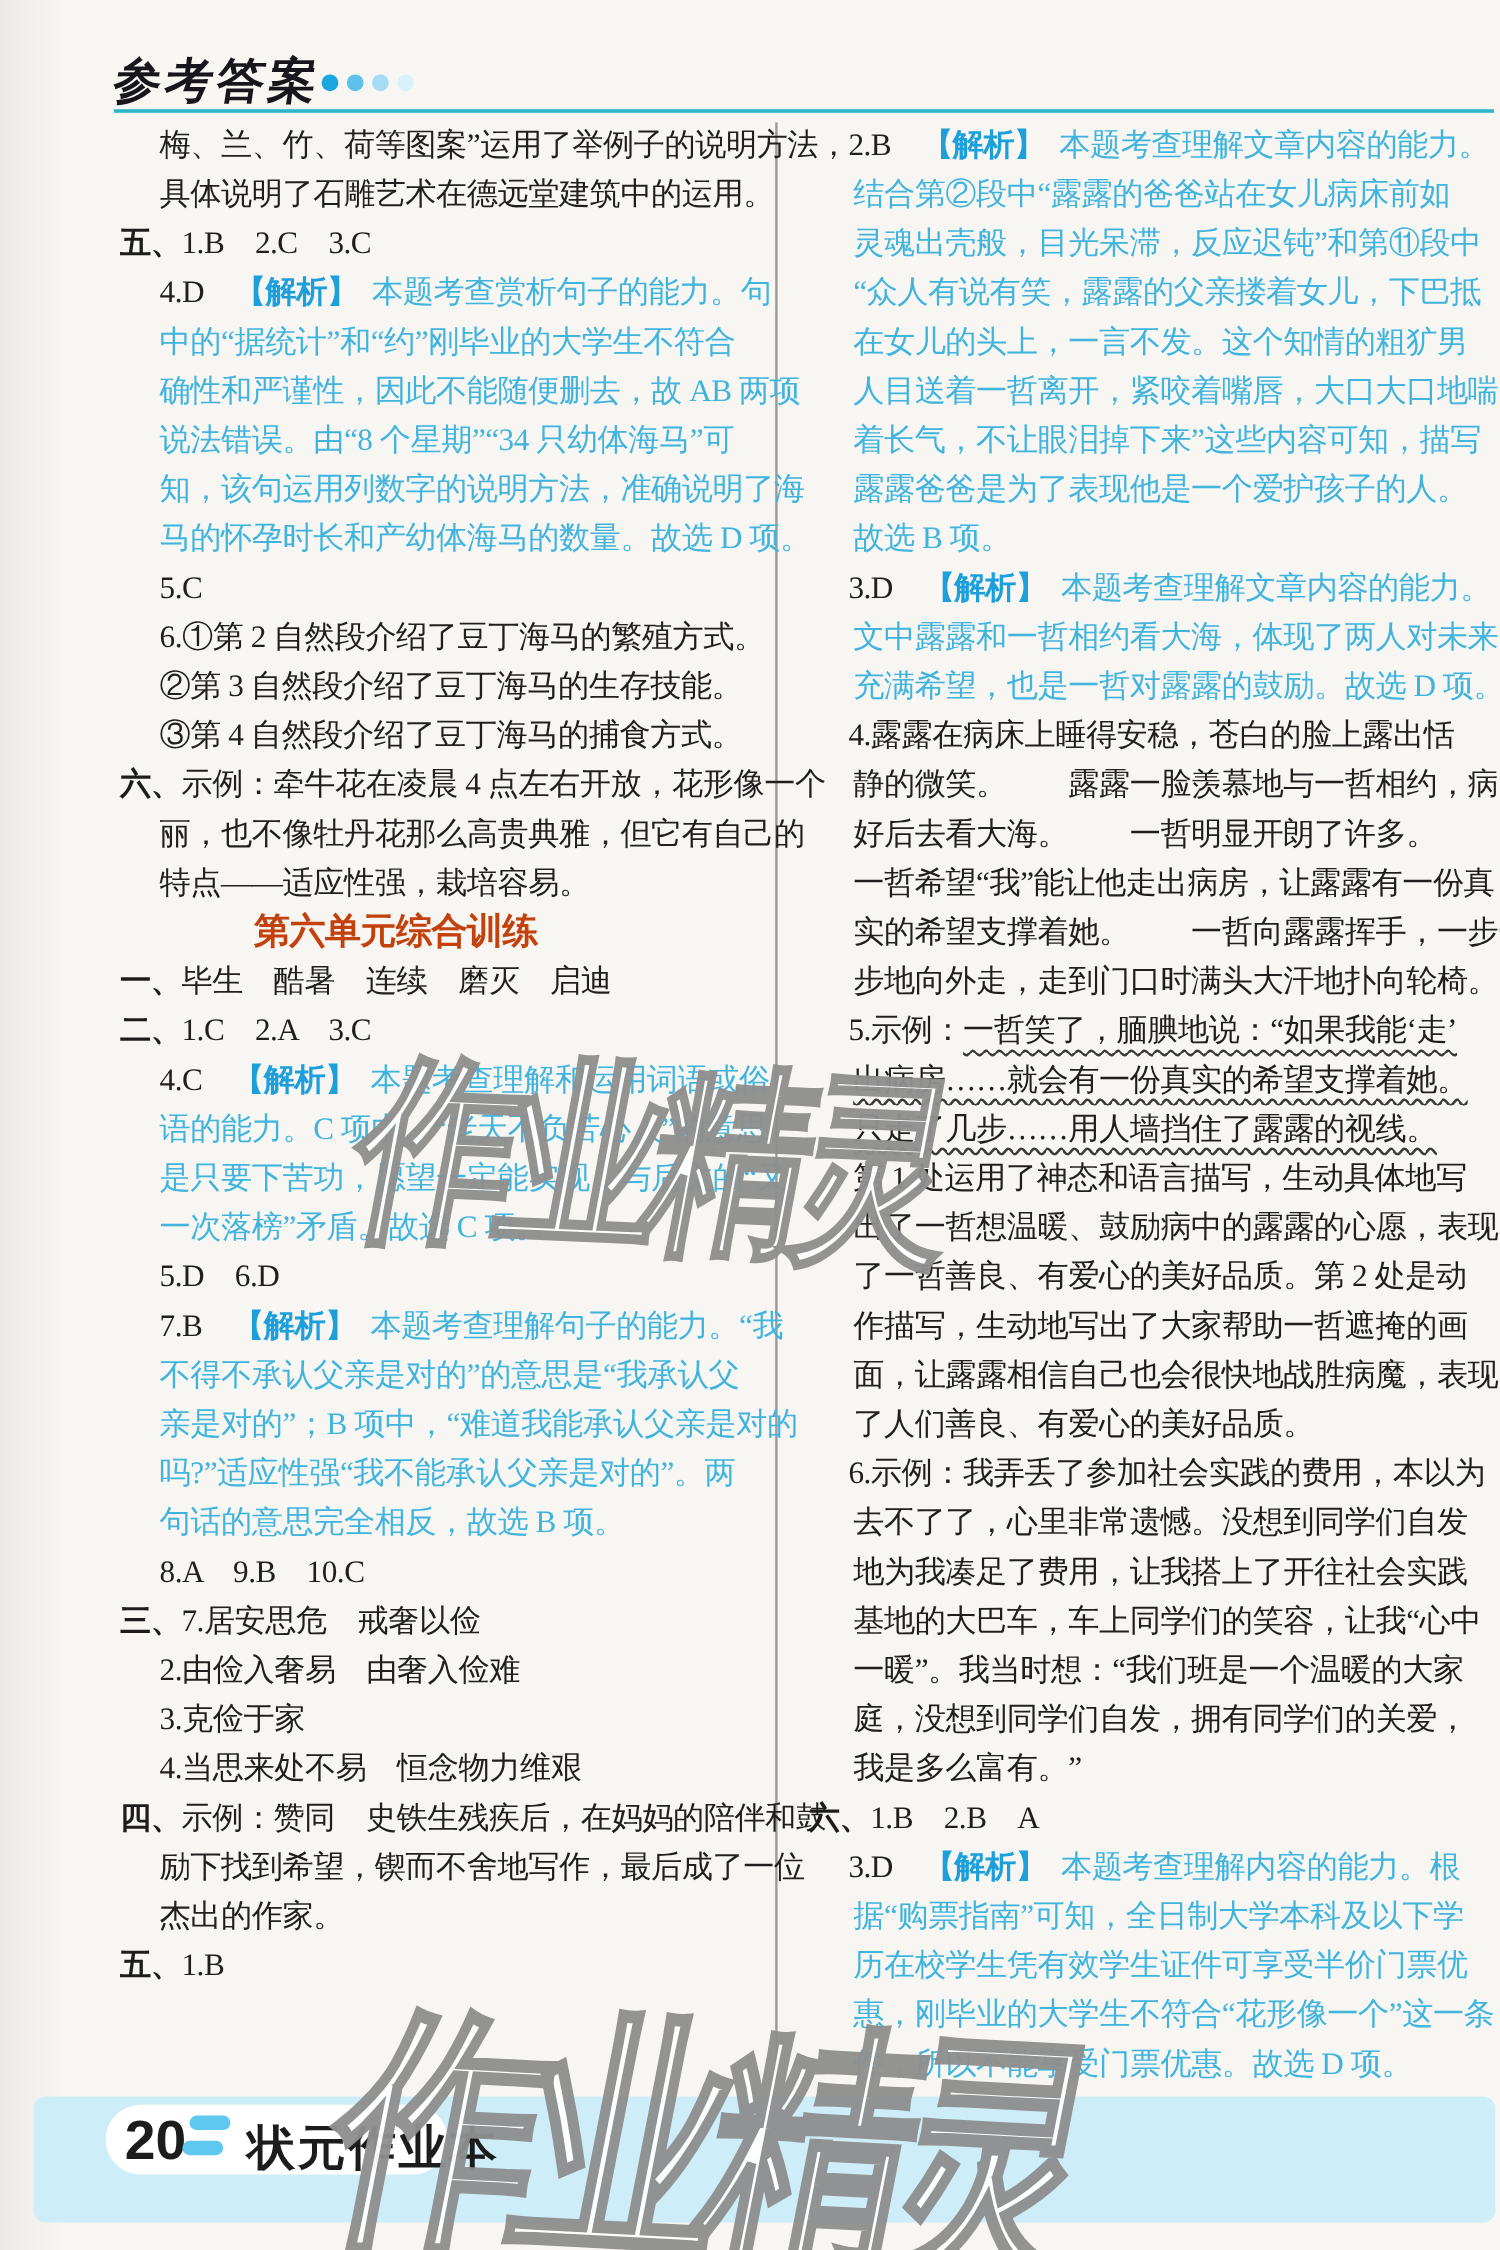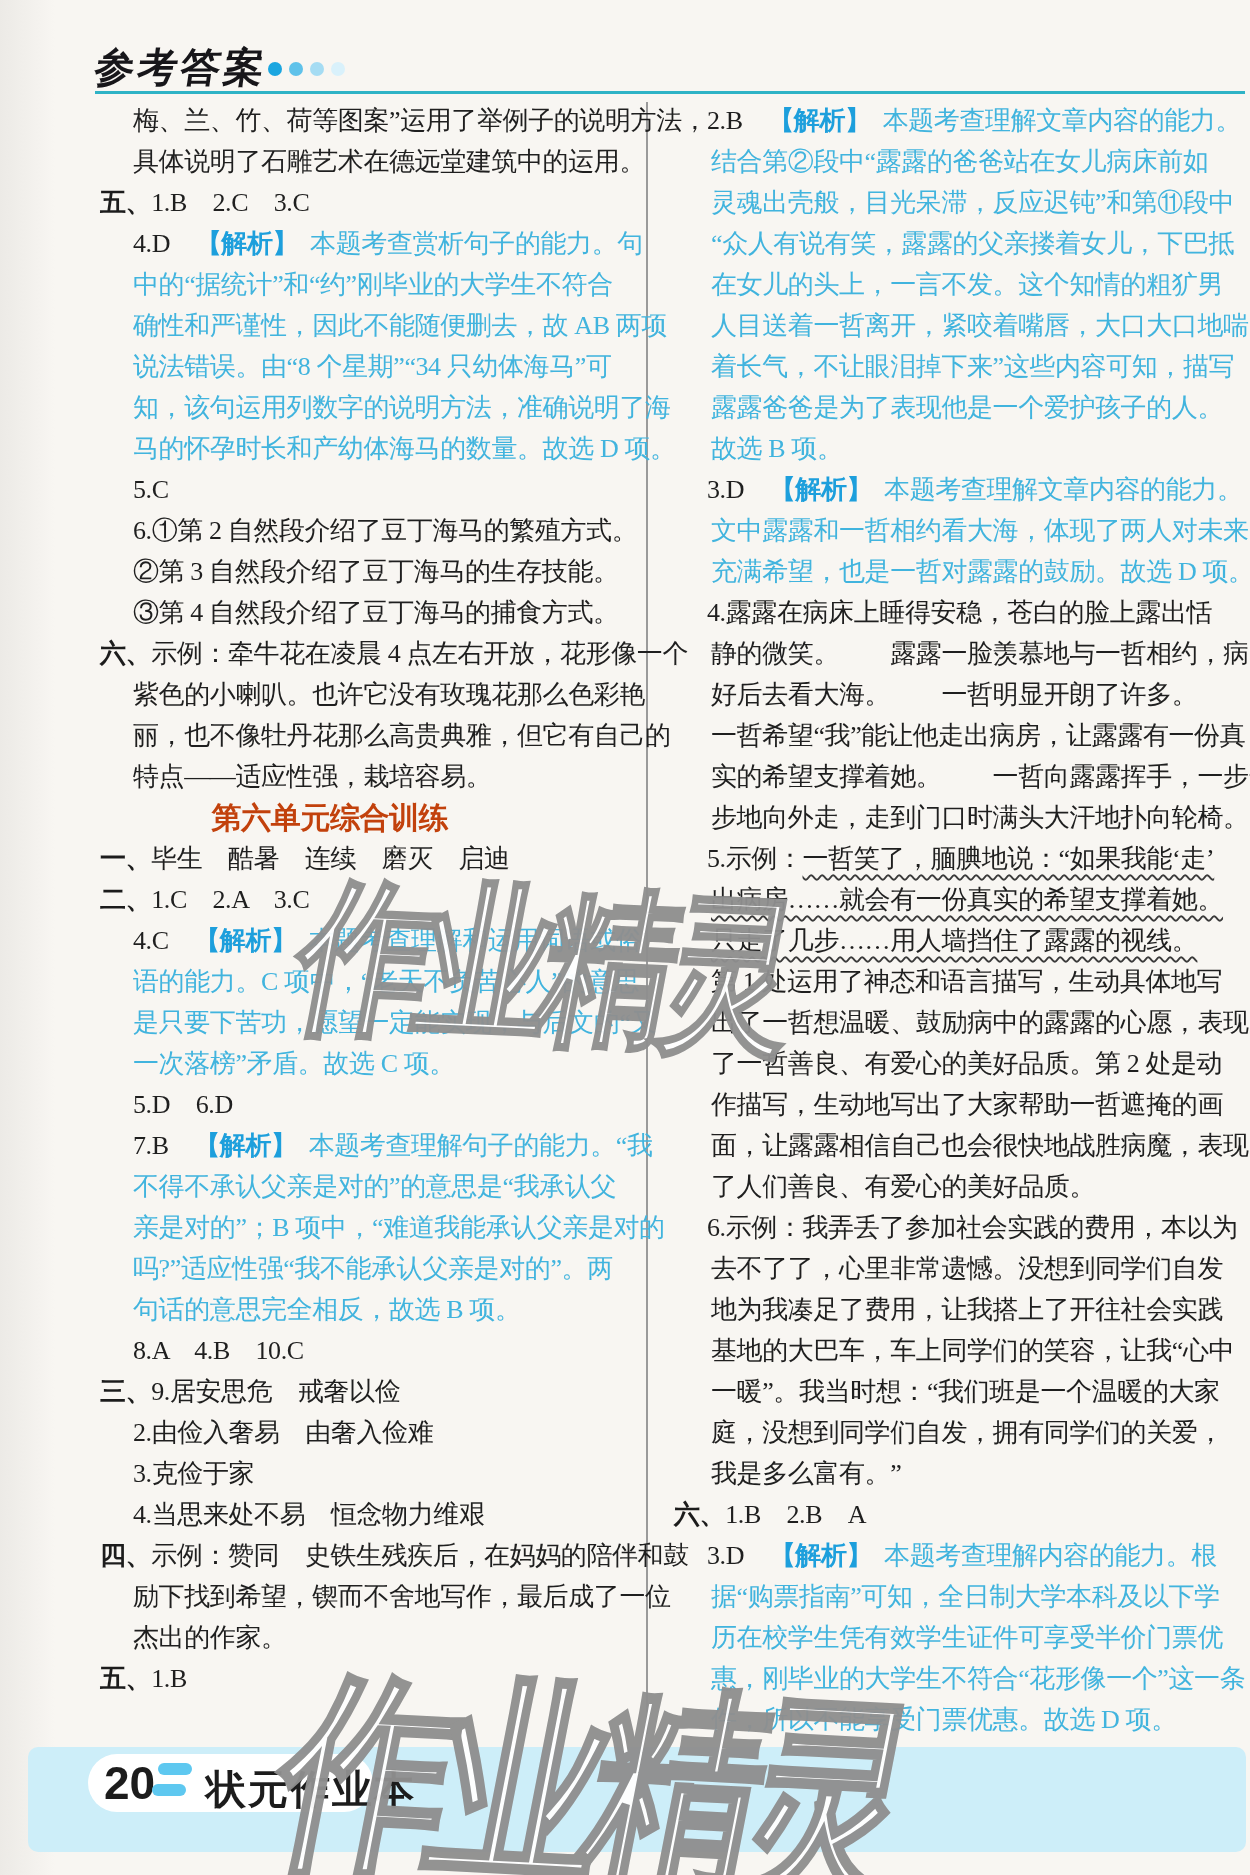--- a/index.html
+++ b/index.html
@@ -88,38 +88,37 @@
       <div class="line ind-1"><span class="seg-exp">中的“据统计”和“约”刚毕业的大学生不符合</span></div>
       <div class="line ind-1"><span class="seg-exp">确性和严谨性，因此不能随便删去，故 AB 两项</span></div>
       <div class="line ind-1"><span class="seg-exp">说法错误。由“8 个星期”“34 只幼体海马”可</span></div>
       <div class="line ind-1"><span class="seg-exp">知，该句运用列数字的说明方法，准确说明了海</span></div>
       <div class="line ind-1"><span class="seg-exp">马的怀孕时长和产幼体海马的数量。故选 D 项。</span></div>
       <div class="line ind-1"><span class="seg-body">5.C</span></div>
       <div class="line ind-1"><span class="seg-body">6.①第 2 自然段介绍了豆丁海马的繁殖方式。</span></div>
       <div class="line ind-1"><span class="seg-body">②第 3 自然段介绍了豆丁海马的生存技能。</span></div>
       <div class="line ind-1"><span class="seg-body">③第 4 自然段介绍了豆丁海马的捕食方式。</span></div>
       <div class="line ind-0"><span class="seg-sec">六、</span><span class="seg-body">示例：牵牛花在凌晨 4 点左右开放，花形像一个</span></div>
-      <div class="line ind-1"><span class="seg-body">紫色的小喇叭。也许它没有玫瑰花那么色彩艳</span></div>
       <div class="line ind-1"><span class="seg-body">丽，也不像牡丹花那么高贵典雅，但它有自己的</span></div>
       <div class="line ind-1"><span class="seg-body">特点——适应性强，栽培容易。</span></div>
       <div class="line ind-c"><span class="seg-head">第六单元综合训练</span></div>
       <div class="line ind-0"><span class="seg-sec">一、</span><span class="seg-body">毕生　酷暑　连续　磨灭　启迪</span></div>
       <div class="line ind-0"><span class="seg-sec">二、</span><span class="seg-body">1.C　2.A　3.C</span></div>
       <div class="line ind-1"><span class="seg-body">4.C　</span><span class="seg-tag">【解析】</span><span class="seg-exp">本题考查理解和运用词语或俗</span></div>
       <div class="line ind-1"><span class="seg-exp">语的能力。C 项中，“老天不负苦心人”的意思</span></div>
       <div class="line ind-1"><span class="seg-exp">是只要下苦功，愿望一定能实现，与后文的“又</span></div>
       <div class="line ind-1"><span class="seg-exp">一次落榜”矛盾。故选 C 项。</span></div>
       <div class="line ind-1"><span class="seg-body">5.D　6.D</span></div>
       <div class="line ind-1"><span class="seg-body">7.B　</span><span class="seg-tag">【解析】</span><span class="seg-exp">本题考查理解句子的能力。“我</span></div>
       <div class="line ind-1"><span class="seg-exp">不得不承认父亲是对的”的意思是“我承认父</span></div>
       <div class="line ind-1"><span class="seg-exp">亲是对的”；B 项中，“难道我能承认父亲是对的</span></div>
       <div class="line ind-1"><span class="seg-exp">吗?”适应性强“我不能承认父亲是对的”。两</span></div>
       <div class="line ind-1"><span class="seg-exp">句话的意思完全相反，故选 B 项。</span></div>
-      <div class="line ind-1"><span class="seg-body">8.A　4.B　10.C</span></div>
-      <div class="line ind-0"><span class="seg-sec">三、</span><span class="seg-body">9.居安思危　戒奢以俭</span></div>
+      <div class="line ind-1"><span class="seg-body">8.A　9.B　10.C</span></div>
+      <div class="line ind-0"><span class="seg-sec">三、</span><span class="seg-body">7.居安思危　戒奢以俭</span></div>
       <div class="line ind-1"><span class="seg-body">2.由俭入奢易　由奢入俭难</span></div>
       <div class="line ind-1"><span class="seg-body">3.克俭于家</span></div>
       <div class="line ind-1"><span class="seg-body">4.当思来处不易　恒念物力维艰</span></div>
       <div class="line ind-0"><span class="seg-sec">四、</span><span class="seg-body">示例：赞同　史铁生残疾后，在妈妈的陪伴和鼓</span></div>
       <div class="line ind-1"><span class="seg-body">励下找到希望，锲而不舍地写作，最后成了一位</span></div>
       <div class="line ind-1"><span class="seg-body">杰出的作家。</span></div>
       <div class="line ind-0"><span class="seg-sec">五、</span><span class="seg-body">1.B</span></div>
     </div>
   <div id="col-right" class="col">
       <div class="line ind-1"><span class="seg-body">2.B　</span><span class="seg-tag">【解析】</span><span class="seg-exp">本题考查理解文章内容的能力。</span></div>

